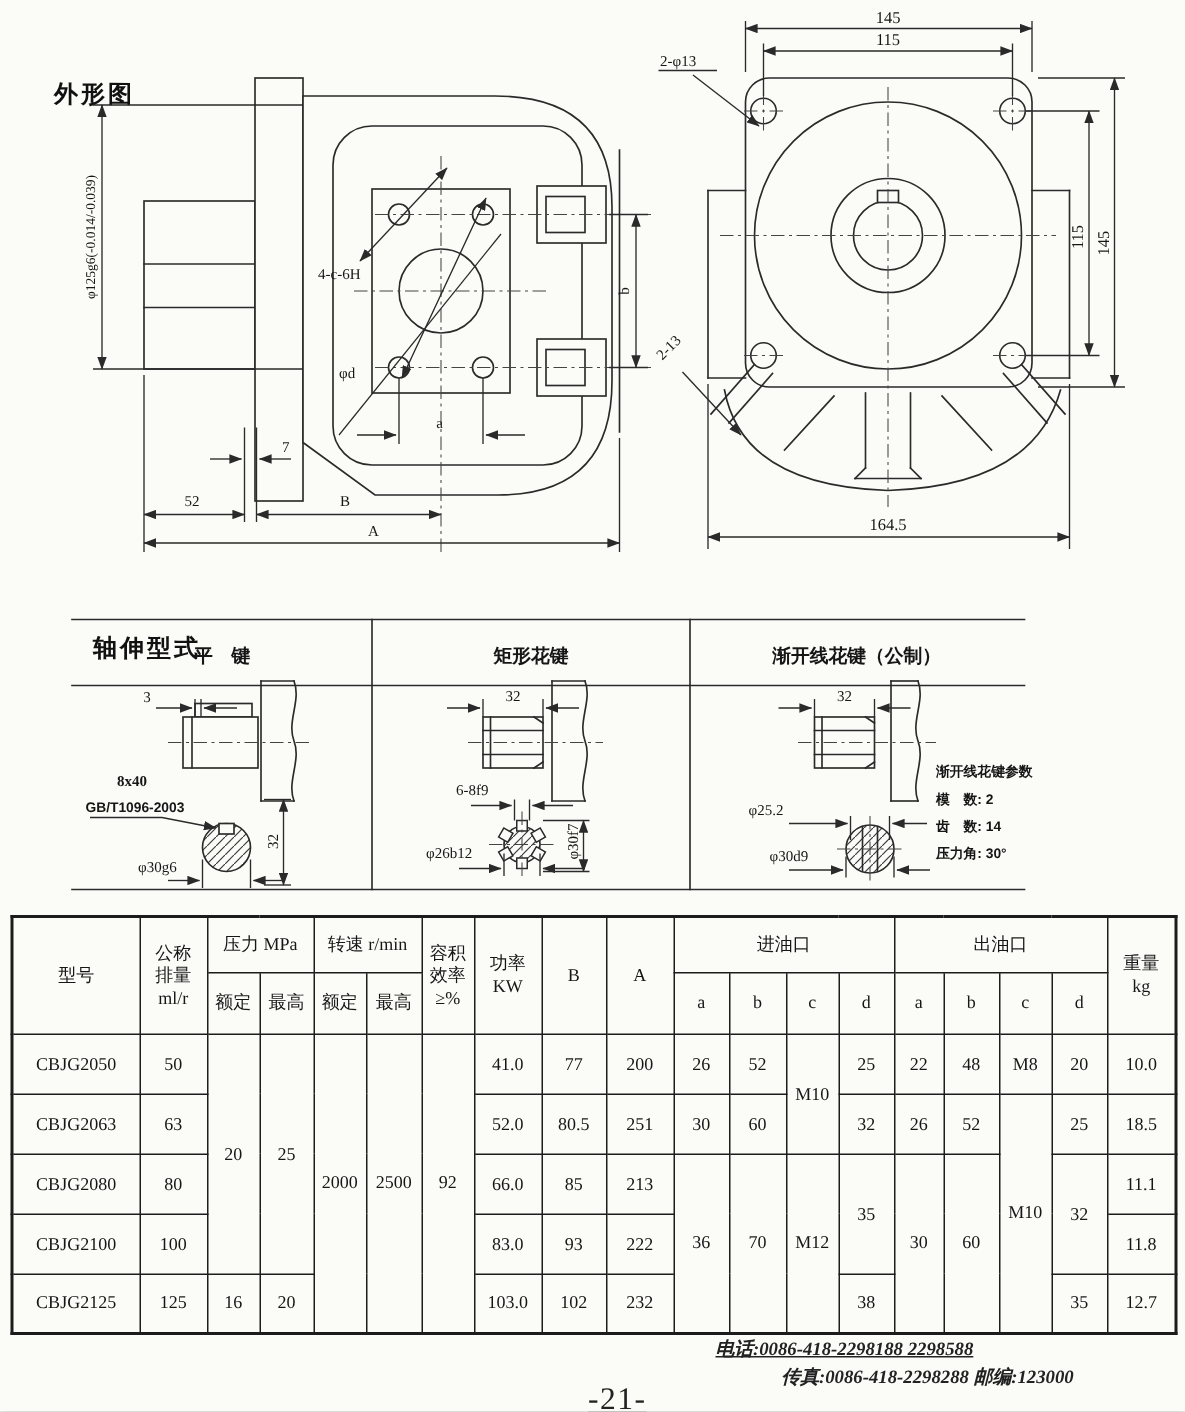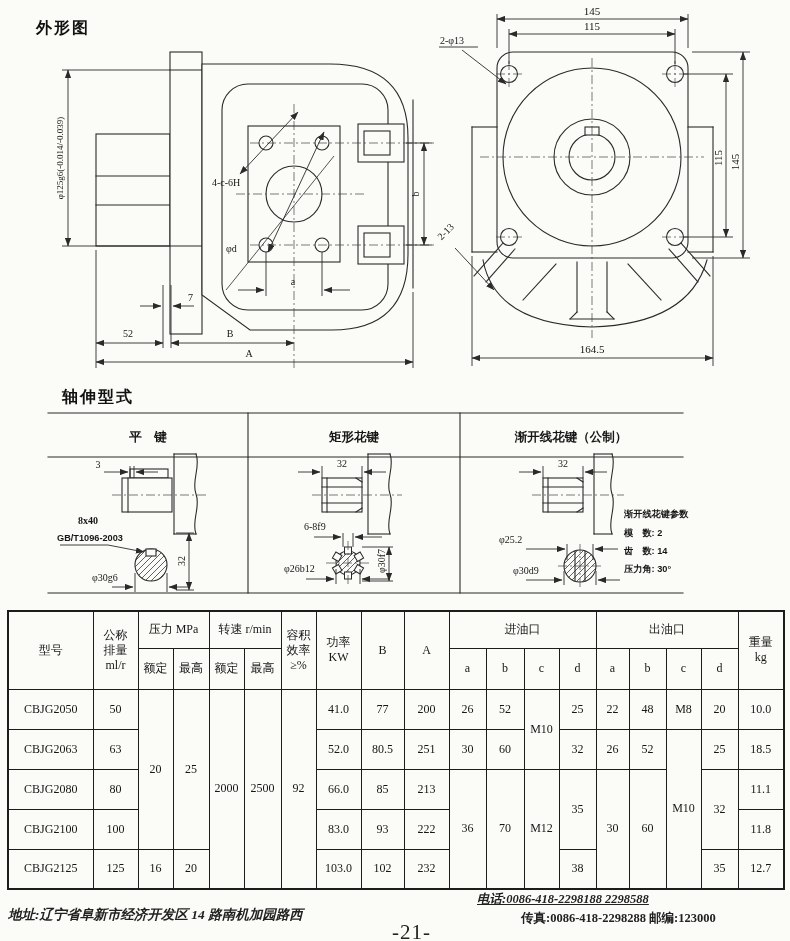--- a/index.html
+++ b/index.html
@@ -1,19 +1,19 @@
 <!DOCTYPE html>
 <html><head>
 <meta charset="utf-8">
 <style>
   html,body{margin:0;padding:0;background:#e8e8e8;}
   .page{position:relative;width:790px;height:941px;background:#fbfbf8;overflow:hidden;
         font-family:"Liberation Serif",serif;color:#161616;box-shadow:0 0 4px rgba(0,0,0,.4);}
   .sec-title{position:absolute;font-weight:bold;font-size:16px;letter-spacing:2px;color:#111;
-             font-family:"Liberation Sans",sans-serif;}
+             font-family:"Liberation Sans",sans-serif;margin-top:35px;}
   #t-outline{left:36px;top:18px;}
   #t-shaft{left:62px;top:387px;text-align:right;}
   svg{position:absolute;left:0;top:0;}
   svg text{font-family:"Liberation Serif",serif;fill:#161616;}
   .ln{stroke:#2a2a2a;stroke-width:1.1;fill:none;stroke-linecap:square;}
   .lnf{stroke:#2a2a2a;stroke-width:1.1;fill:#fbfbf8;}
   .thin{stroke:#2a2a2a;stroke-width:.8;fill:none;}
   .cl{stroke:#444;stroke-width:.7;stroke-dasharray:9 3 2 3;fill:none;}
   .dim{stroke:#2a2a2a;stroke-width:.9;fill:none;}
   .dt{font-size:11px;}
@@ -25,21 +25,21 @@
   table.spec th,table.spec td{border:1px solid #1c1c1c;text-align:center;vertical-align:middle;
              font-size:12px;font-weight:normal;padding:0;line-height:1.25;}
   table.spec thead tr:first-child{height:37px;}
   table.spec thead tr:last-child{height:41px;}
   table.spec tbody tr{height:40px;}
   .pre{white-space:pre-line;}
   .footer-item{position:absolute;color:#222;}
   #f-addr{left:8px;top:906px;font-size:13.5px;font-style:italic;font-weight:600;}
   #f-page{left:392px;top:920px;font-size:21px;letter-spacing:1px;text-decoration:underline;}
   #f-phone{left:477px;top:891px;font-size:12.5px;font-style:italic;font-weight:600;text-decoration:underline;}
-  #f-fax{left:521px;top:910px;font-size:12.5px;font-weight:600;}
+  #f-fax{left:521px;top:910px;font-size:12.5px;font-style:italic;font-weight:600;}
 </style>
 </head>
 <body>
 
 <div class="page">
 
   <div class="sec-title" id="t-outline">外形图</div>
   <div class="sec-title" id="t-shaft">轴伸型式</div>
 
   <svg width="790" height="602" viewBox="0 0 790 602">
@@ -443,18 +443,17 @@
         <td>103.0</td>
         <td>102</td>
         <td>232</td>
         <td>38</td>
         <td>35</td>
         <td>12.7</td>
       </tr>
     </tbody>
   </table>
 
-  <div class="footer-item" id="f-addr">地址:辽宁省阜新市经济开发区 14 路南机加园路西</div>
   <div class="footer-item" id="f-page">-21-</div>
   <div class="footer-item" id="f-phone">电话:0086-418-2298188    2298588</div>
   <div class="footer-item" id="f-fax">传真:0086-418-2298288    邮编:123000</div>
 
 </div>
 
 </body></html>

